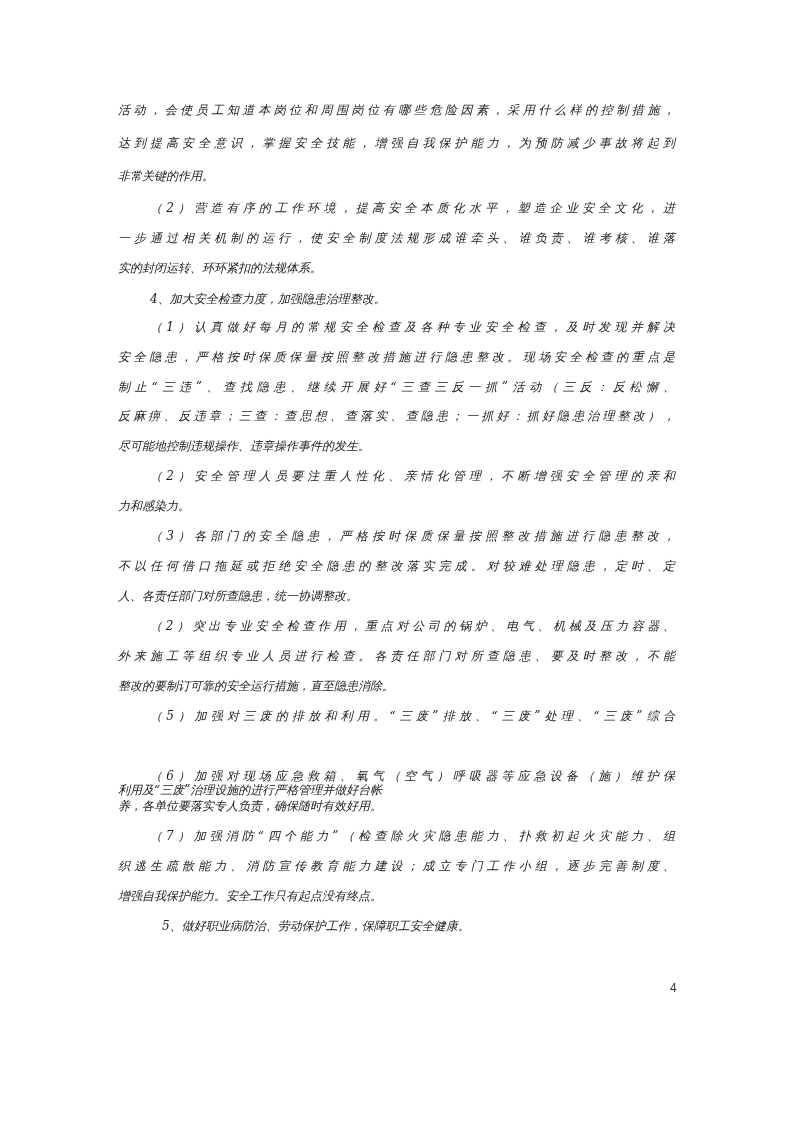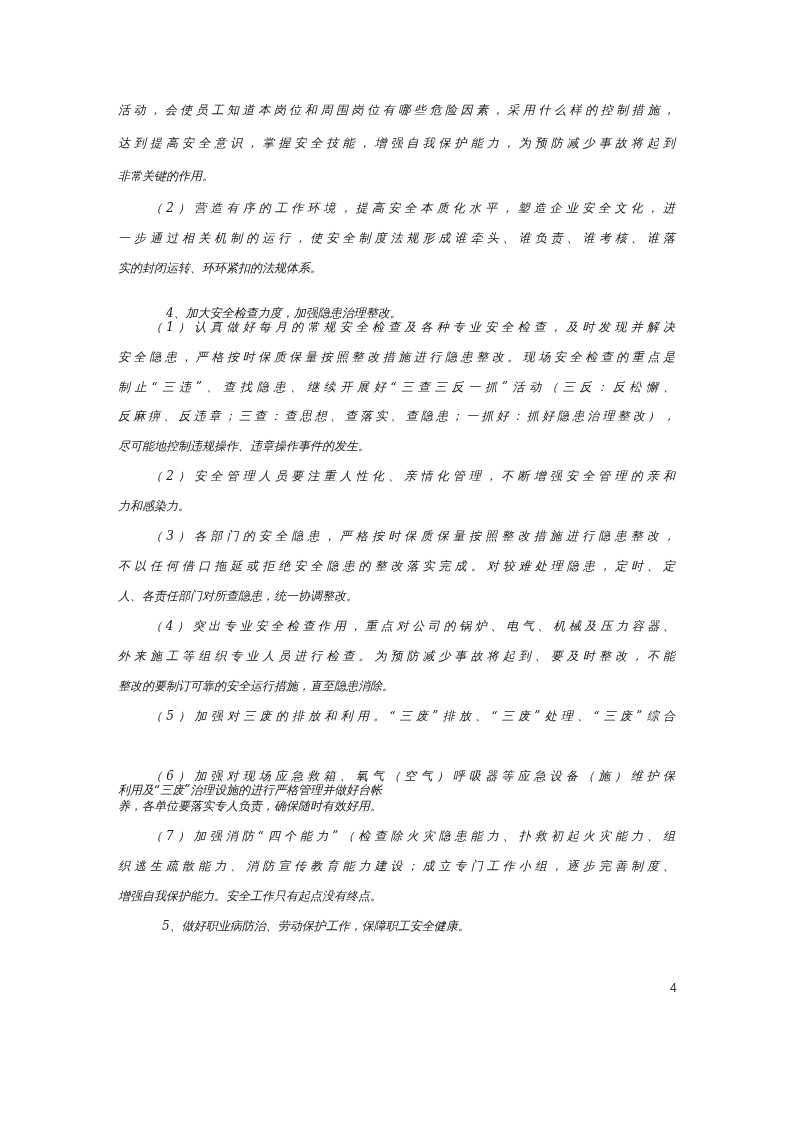--- a/index.html
+++ b/index.html
@@ -18,33 +18,33 @@
 <body>
 
 <div class="page" id="page">
   <div class="pagenum">4</div>
 <div class="line" style="top: 99px;">活动，会使员工知道本岗位和周围岗位有哪些危险因素，采用什么样的控制措施，</div>
     <div class="line" style="top: 132px;">达到提高安全意识，掌握安全技能，增强自我保护能力，为预防减少事故将起到</div>
     <div class="line last" style="top: 165px;">非常关键的作用。</div>
     <div class="line indent" style="top: 197px;">（2）营造有序的工作环境，提高安全本质化水平，塑造企业安全文化，进</div>
     <div class="line" style="top: 227px;">一步通过相关机制的运行，使安全制度法规形成谁牵头、谁负责、谁考核、谁落</div>
     <div class="line last" style="top: 257px;">实的封闭运转、环环紧扣的法规体系。</div>
-    <div class="line indent last" style="top: 302px; margin-left: 16px;">4、加大安全检查力度，加强隐患治理整改。</div>
+    <div class="line indent last" style="top: 288px;">4、加大安全检查力度，加强隐患治理整改。</div>
     <div class="line indent" style="top: 316px;">（1）认真做好每月的常规安全检查及各种专业安全检查，及时发现并解决</div>
     <div class="line" style="top: 346px;">安全隐患，严格按时保质保量按照整改措施进行隐患整改。现场安全检查的重点是</div>
     <div class="line" style="top: 376px;">制止“三违”、查找隐患、继续开展好“三查三反一抓”活动（三反：反松懈、</div>
     <div class="line" style="top: 405px;">反麻痹、反违章；三查：查思想、查落实、查隐患；一抓好：抓好隐患治理整改），</div>
     <div class="line last" style="top: 435px;">尽可能地控制违规操作、违章操作事件的发生。</div>
     <div class="line indent" style="top: 465px;">（2）安全管理人员要注重人性化、亲情化管理，不断增强安全管理的亲和</div>
     <div class="line last" style="top: 495px;">力和感染力。</div>
     <div class="line indent" style="top: 525px;">（3）各部门的安全隐患，严格按时保质保量按照整改措施进行隐患整改，</div>
     <div class="line" style="top: 555px;">不以任何借口拖延或拒绝安全隐患的整改落实完成。对较难处理隐患，定时、定</div>
     <div class="line last" style="top: 585px;">人、各责任部门对所查隐患，统一协调整改。</div>
-    <div class="line indent" style="top: 615px;">（4）突出专业安全检查作用，重点对公司的锅炉、电气、机械及压力容器、</div>
-    <div class="line" style="top: 645px;">外来施工等组织专业人员进行检查。为预防减少事故将起到、要及时整改，不能</div>
+    <div class="line indent" style="top: 615px;">（2）突出专业安全检查作用，重点对公司的锅炉、电气、机械及压力容器、</div>
+    <div class="line" style="top: 645px;">外来施工等组织专业人员进行检查。各责任部门对所查隐患、要及时整改，不能</div>
     <div class="line last" style="top: 675px;">整改的要制订可靠的安全运行措施，直至隐患消除。</div>
     <div class="line indent" style="top: 705px;">（5）加强对三废的排放和利用。“三废”排放、“三废”处理、“三废”综合</div>
     <div class="line last" style="top: 779px;">利用及“三废”治理设施的进行严格管理并做好台帐</div>
     <div class="line indent" style="top: 765px;">（6）加强对现场应急救箱、氧气（空气）呼吸器等应急设备（施）维护保</div>
     <div class="line last" style="top: 795px;">养，各单位要落实专人负责，确保随时有效好用。</div>
     <div class="line indent" style="top: 825px;">（7）加强消防“四个能力”（检查除火灾隐患能力、扑救初起火灾能力、组</div>
     <div class="line" style="top: 855px;">织逃生疏散能力、消防宣传教育能力建设；成立专门工作小组，逐步完善制度、</div>
     <div class="line last" style="top: 885px;">增强自我保护能力。安全工作只有起点没有终点。</div>
     <div class="line indent last" style="top: 915px; margin-left: 12px;">5、做好职业病防治、劳动保护工作，保障职工安全健康。</div>
   </div>

